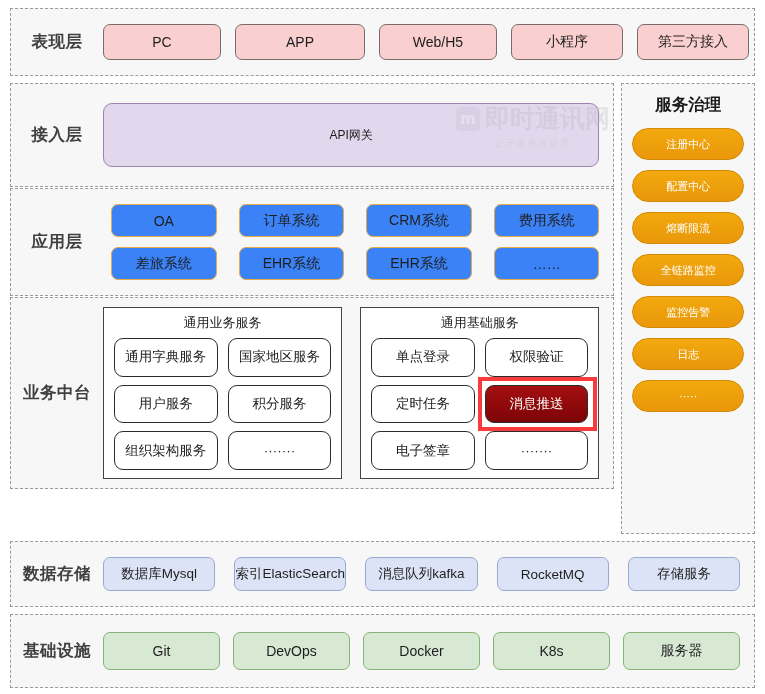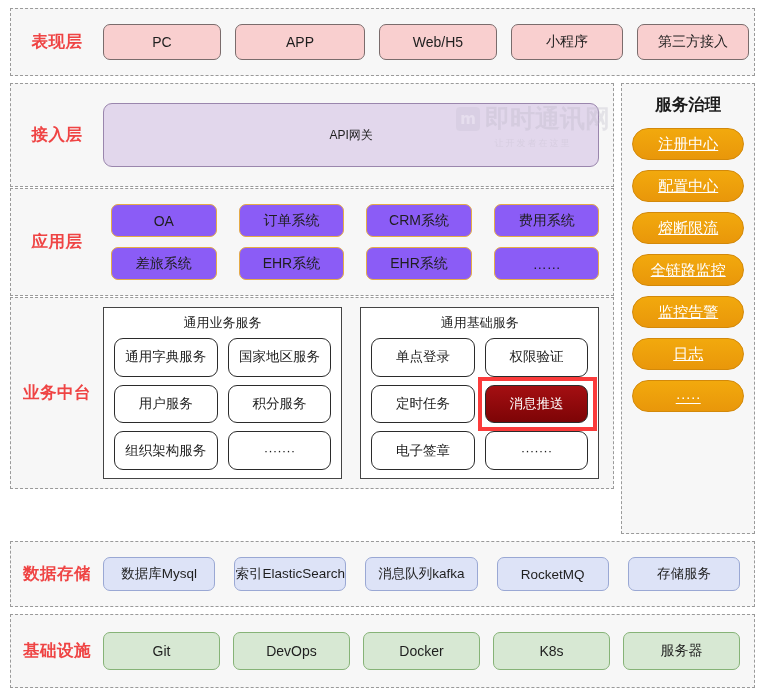--- a/index.html
+++ b/index.html
@@ -26,49 +26,48 @@
     display: flex;
     align-items: center;
     position: relative;
   }
   .layer-label {
     width: 92px;
     min-width: 92px;
     text-align: center;
     font-size: 16.5px;
     font-weight: bold;
-    color: #ef4444;
+    color: #404040;
     letter-spacing: 0.5px;
   }
   .row-wrap { flex: 1; display: flex; flex-direction: column; }
 
   
   .chip {
     border-radius: 7px;
     display: flex;
     align-items: center;
     justify-content: center;
     font-size: 14px;
     color: #1e1e1e;
     text-align: center;
     white-space: nowrap;
   }
 
   .chip-pink   { background: #f9cfcf; border: 1.2px solid #7a6c6c; }
   .chip-purple { background: #e2d7ec; border: 1.2px solid #9a86ad; }
-  .chip-orange { background: #8b5cf6; border: 1.2px solid #e5ab47; margin-left: 8px; }
+  .chip-orange { background: #3b82f6; border: 1.2px solid #e5ab47; margin-left: 8px; }
   .chip-blue   { background: #dde3f7; border: 1.2px solid #9aa8d4; }
   .chip-green  { background: #d7e8d3; border: 1.2px solid #86b377; }
   .chip-gold   {
     background: linear-gradient(#f2a90d, #e9970a);
     border: 1px solid #d3890a;
     color: #ffffff;
-    font-size: 15px;
+    font-size: 11px;
     border-radius: 16px;
-    text-decoration: underline;
   }
   .chip-white  { background: #ffffff; border: 1.6px solid #2b2b2b; border-radius: 9px; }
   .chip-red {
     background: linear-gradient(#a40f12, #7d0406);
     border: 1.6px solid #2b2b2b;
     border-radius: 9px;
     color: #ffffff;
     font-weight: normal;
   }
 

